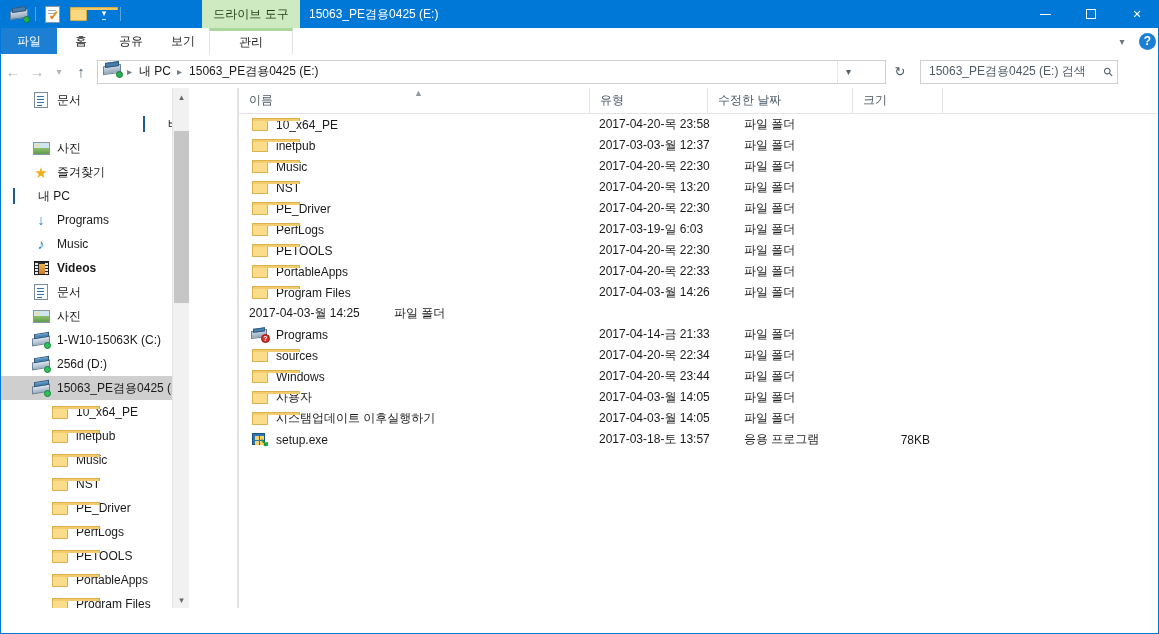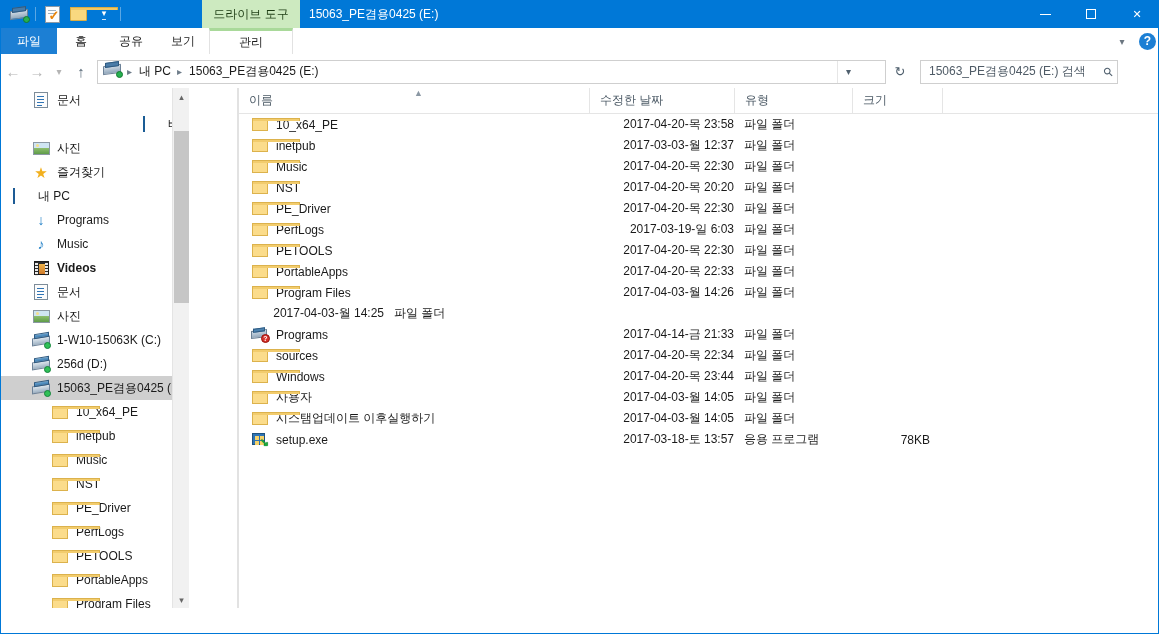--- a/index.html
+++ b/index.html
@@ -371,21 +371,21 @@
     font-size: 12px; color: #1a1a1a;
   }
   .cell-name {
     width: 350px; display: flex; align-items: center; padding-left: 12px;
   }
   .cell-name .ic {
     width: 18px; height: 18px; margin-right: 7px;
     display: flex; align-items: center; justify-content: center;
     flex: 0 0 18px;
   }
-  .cell-date { width: 145px; padding-left: 10px; color: #1a1a1a; text-align: right; }
+  .cell-date { width: 145px; padding-left: 10px; color: #1a1a1a; }
   .cell-type { width: 118px; padding-left: 10px; color: #1a1a1a; }
   .cell-size {
     width: 90px; padding-right: 12px; text-align: right; color: #1a1a1a;
   }
 
   
   .statusbar {
     position: absolute; left: 0; bottom: 0; width: 1159px; height: 24px;
     background: #f3f3f3; border-top: 1px solid #dedede;
     display: flex; align-items: center;
@@ -722,25 +722,25 @@
     </div>
 
     <div class="splitter"></div>
 
     <div class="file-pane">
       <div class="col-head">
         <div class="col col-name">
           <span>이름</span>
           <span class="sort-caret">▲</span>
         </div>
+        <div class="col col-type">
+          <span>유형</span>
+        </div>
         <div class="col col-date">
           <span>수정한 날짜</span>
-        </div>
-        <div class="col col-type">
-          <span>유형</span>
         </div>
         <div class="col col-size">
           <span>크기</span>
         </div>
         <div class="col col-pad"></div>
       </div>
 
       <div class="rows" id="rows-root">
           <div class="row">
             <div class="cell-name">
@@ -787,21 +787,21 @@
           <div class="row">
             <div class="cell-name">
               <span class="ic">
                 <span class="g-folder">
                   <span class="tab"></span>
                   <span class="main"></span>
                 </span>
               </span>
               <span>NST</span>
             </div>
-            <div class="cell-date">2017-04-20-목 20:20</div>
+            <div class="cell-date">2017-04-20-목 13:20</div>
             <div class="cell-type">파일 폴더</div>
             <div class="cell-size"></div>
           </div>
           <div class="row">
             <div class="cell-name">
               <span class="ic">
                 <span class="g-folder">
                   <span class="tab"></span>
                   <span class="main"></span>
                 </span>

